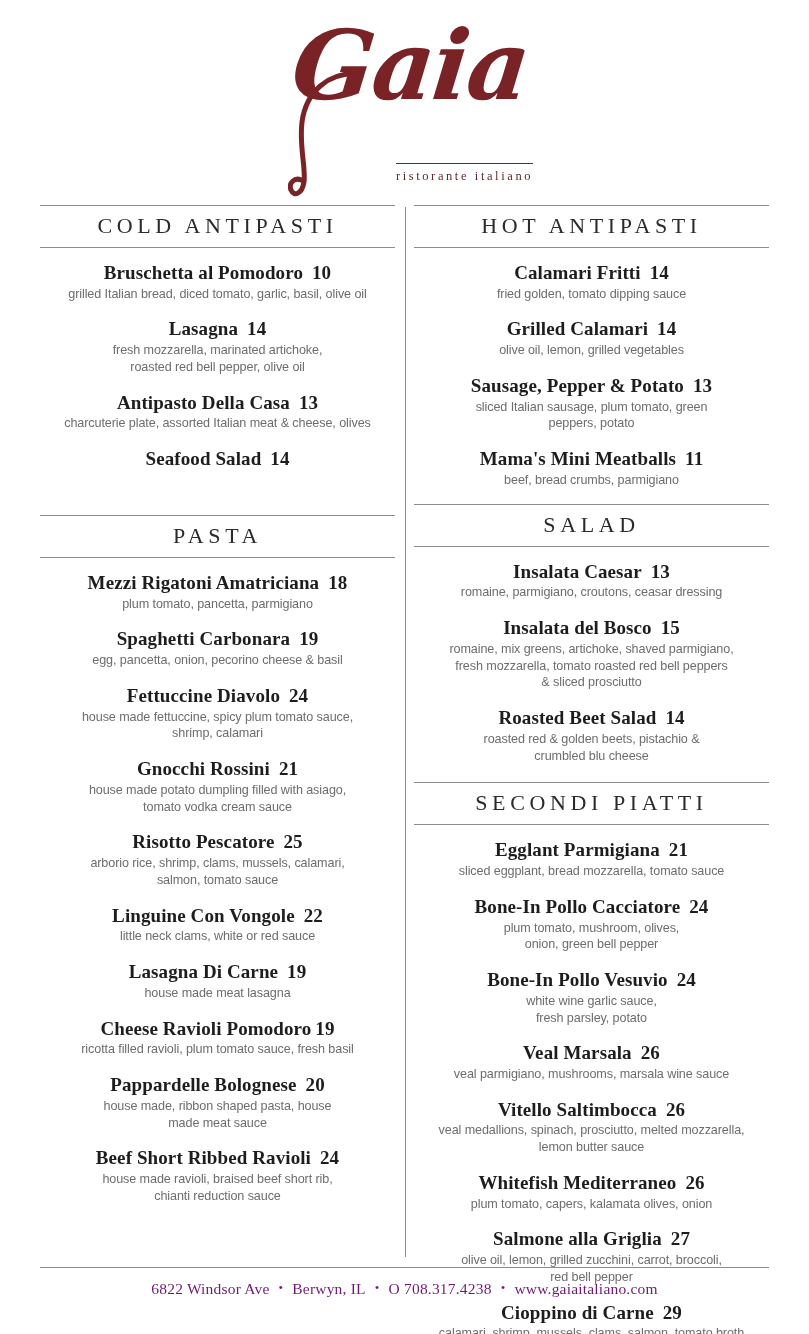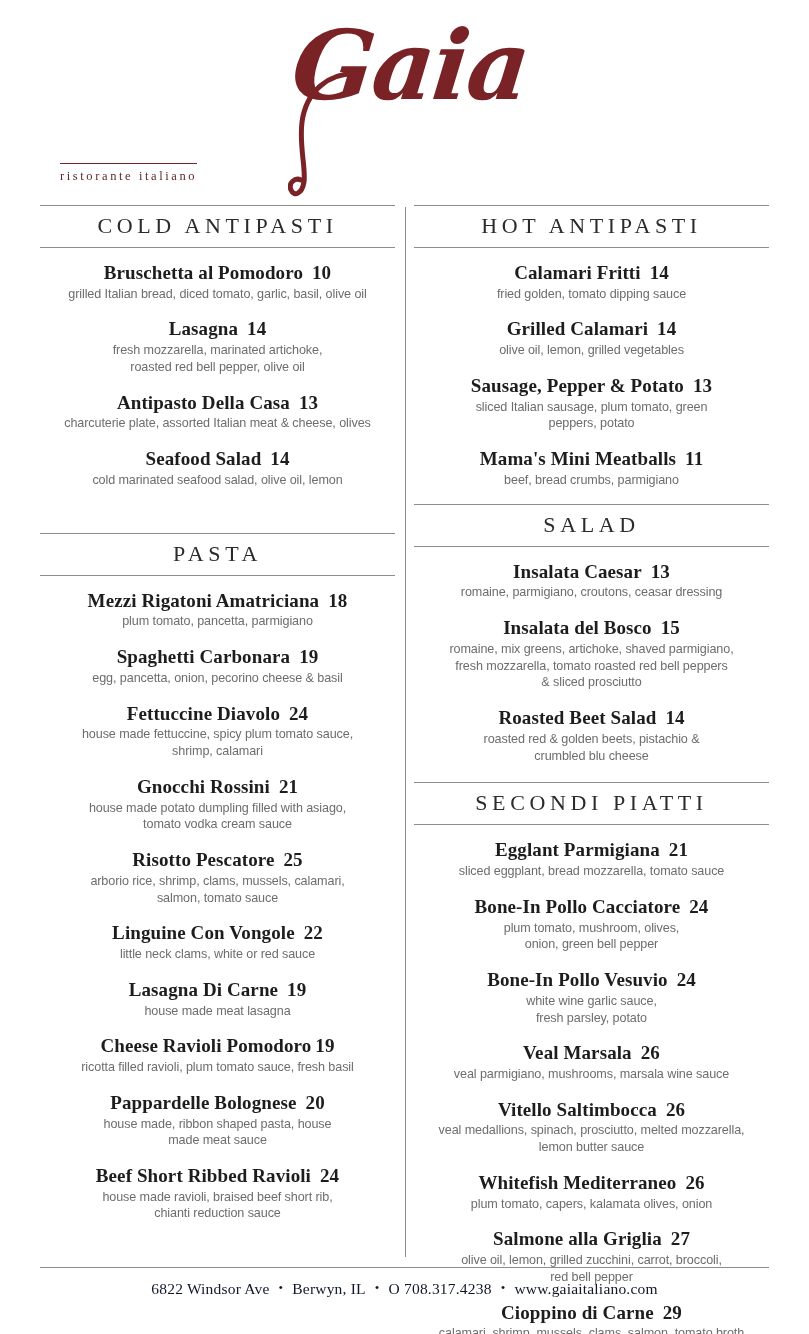--- a/index.html
+++ b/index.html
@@ -46,21 +46,21 @@
     left: 288px;
     top: 52px;
     width: 76px;
     height: 130px;
     pointer-events: none;
   }
   #logo-sub-wrap {
     position: absolute;
     left: 0; right: 0;
     top: 163px;
-    text-align: left;
+    text-align: center;
   }
   #logo-sub-inner {
     display: inline-block;
     position: relative;
     left: 60px;
     border-top: 1px solid #7a2327;
     padding-top: 2px;
   }
   #logo-sub {
     font-family: "Liberation Serif", serif;
@@ -158,21 +158,21 @@
     left: 40px;
     top: 1267px;
     width: 729px;
     border-top: 1px solid #8c8c8c;
     text-align: center;
     padding-top: 12px;
   }
   #footer-text {
     font-family: "Liberation Serif", serif;
     font-size: 15.5px;
-    color: #0f172a;
+    color: #701a75;
     letter-spacing: 0.2px;
   }
   .dot-sep {
     display: inline-block;
     padding: 0 9px;
     position: relative;
     top: -2px;
     font-size: 13px;
   }
 </style>
@@ -219,21 +219,20 @@
         <div class="item">
           <div class="item-head">
             <span>Antipasto Della Casa</span><span class="item-price">13</span>
           </div>
           <div class="item-desc">charcuterie plate, assorted Italian meat &amp; cheese, olives</div>
         </div>
         <div class="item">
           <div class="item-head">
             <span>Seafood Salad</span><span class="item-price">14</span>
           </div>
-          <div class="item-desc">cold marinated seafood salad, olive oil, lemon</div>
         </div>
       </div>
     </div>
 
     <div class="spacer" style="height:44px"></div>
 
     <div class="section">
       <div class="section-header">
         <span class="section-title">PASTA</span>
       </div>

